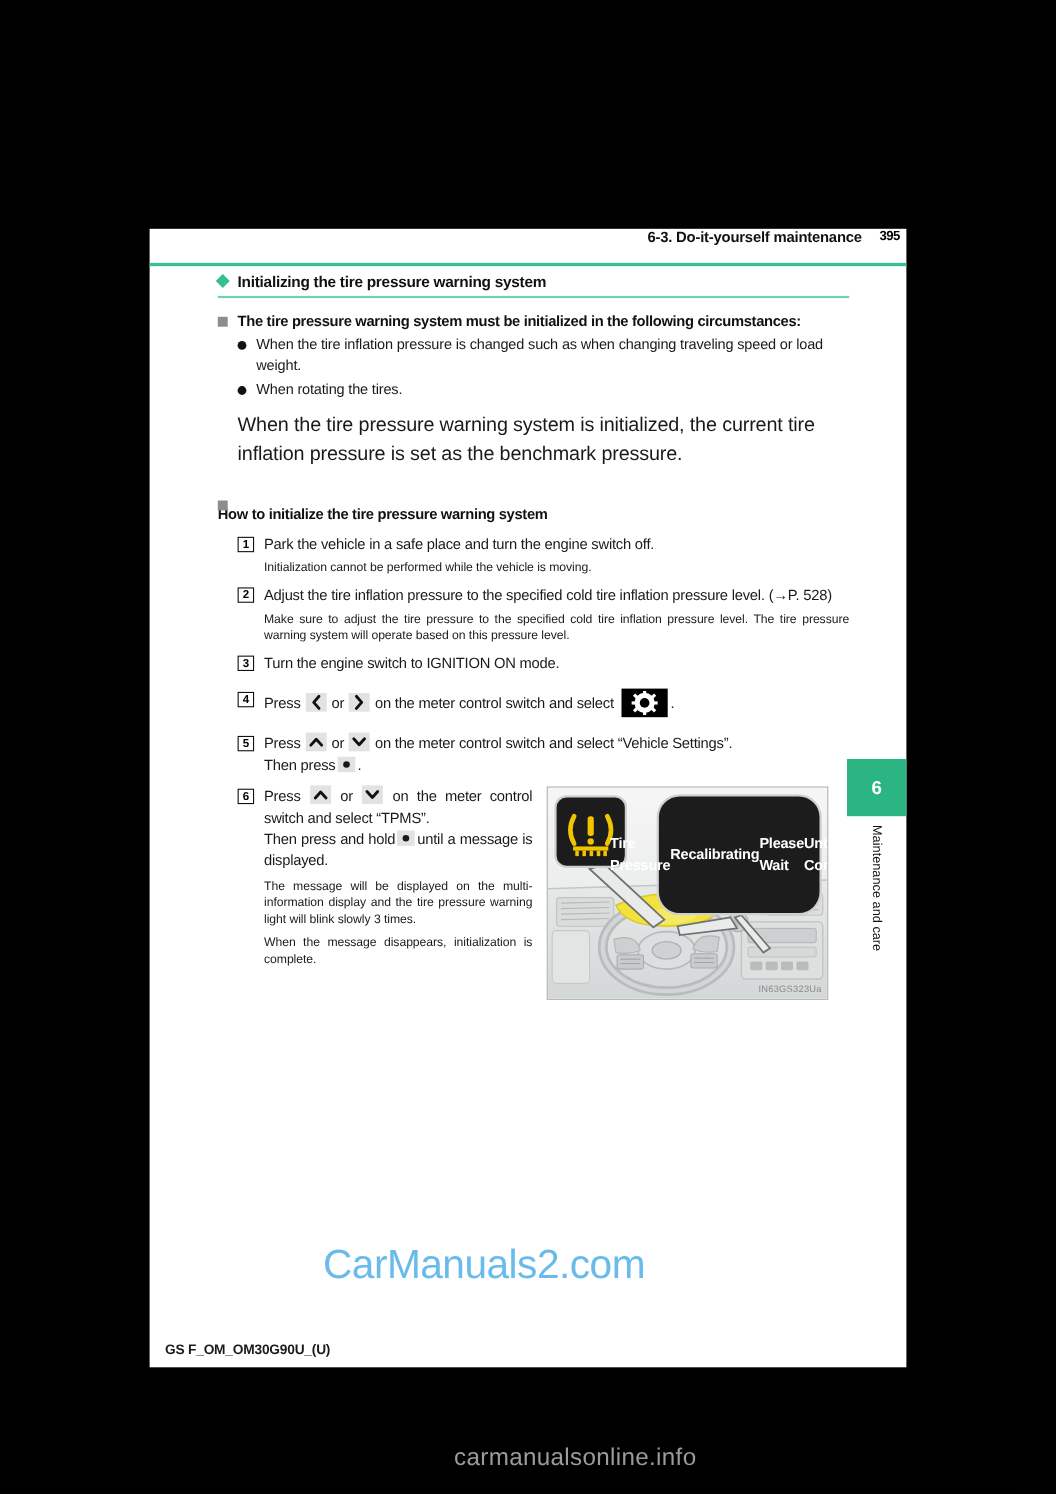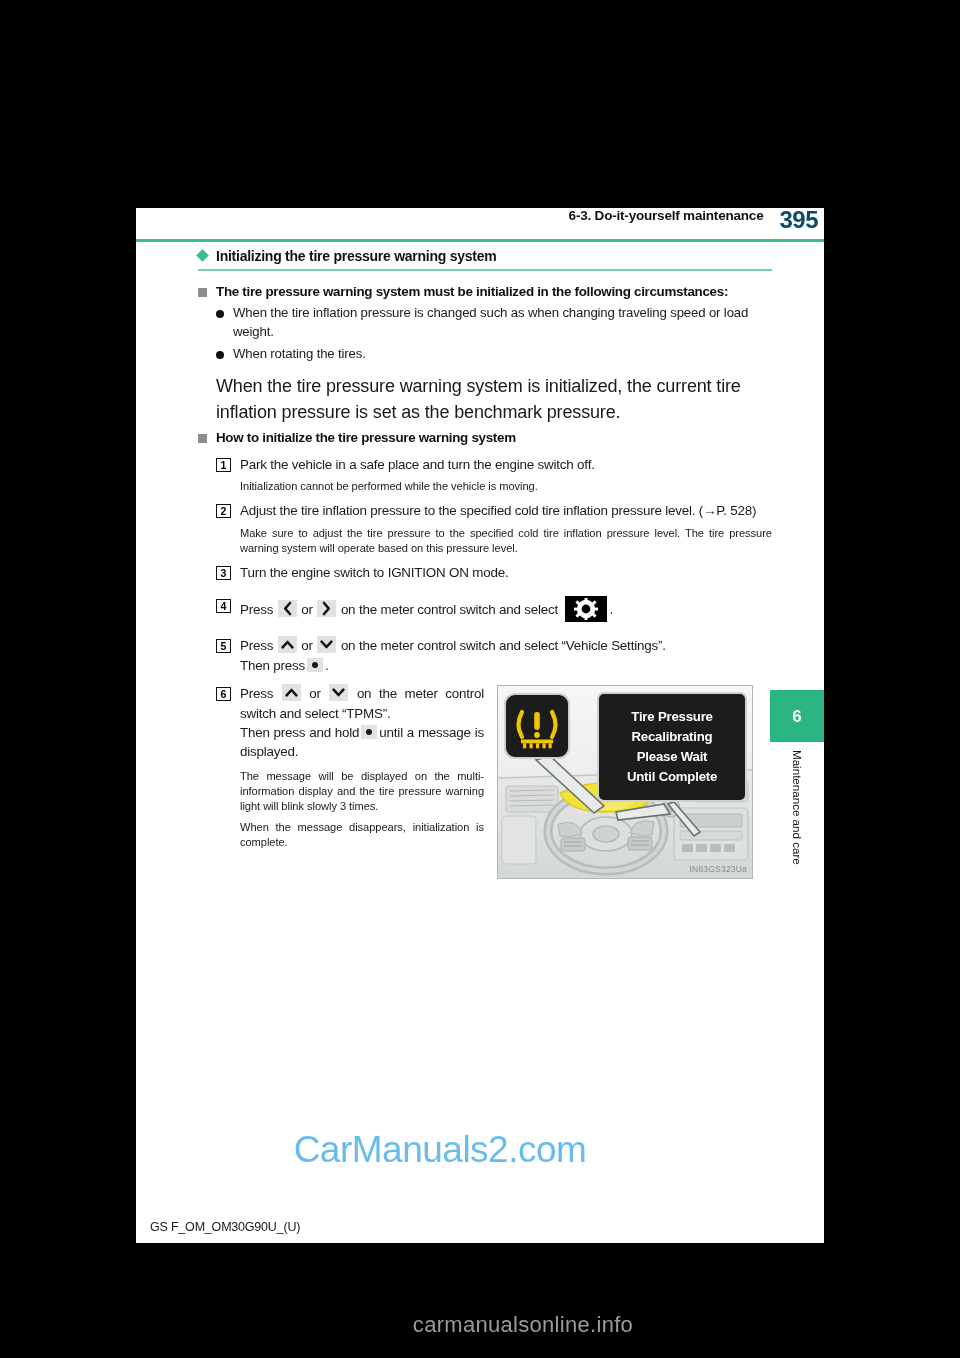--- a/index.html
+++ b/index.html
@@ -29,23 +29,23 @@
     padding-right: 6px;
   }
   .header-title {
     font-size: 13.5px;
     font-weight: 700;
     color: #111;
     letter-spacing: -0.2px;
     margin-bottom: 1px;
   }
   .header-pageno {
-    font-size: 24px;
+    font-size: 12px;
     font-weight: 800;
-    color: #0c4a6e;
+    color: #000000;
     margin-left: 16px;
     letter-spacing: -0.5px;
     line-height: 1;
   }
   .header-rule {
     position: absolute;
     left: 0; top: 31px;
     width: 100%; height: 3px;
     background: #3cbf8e;
   }
@@ -192,23 +192,23 @@
   }
   .tpms-box {
     position: absolute; left: 6px; top: 7px;
     width: 66px; height: 66px;
     background: #1c1c1c; border-radius: 11px;
     border: 2px solid #cfcfcf;
   }
   .msg-box {
     position: absolute; right: 5px; top: 6px;
     width: 150px; height: 110px;
-    background: #1c1c1c; border-radius: 7px;
+    background: #1c1c1c; border-radius: 21px;
     border: 2px solid #cfcfcf;
-    display: flex; flex-direction: column;
+    display: flex; flex-direction: row;
     align-items: center; justify-content: center;
     padding: 3px 0;
   }
   .msg-line {
     color: #ffffff;
     font-size: 13.2px;
     font-weight: 700;
     line-height: 1.52;
     letter-spacing: -0.2px;
     font-family: "Liberation Sans", sans-serif;
@@ -304,21 +304,21 @@
           <div class="rb"></div>
           <div class="rb-text">When the tire inflation pressure is changed such as when changing traveling speed or load weight.</div>
         </div>
         <div class="rb-row">
           <div class="rb"></div>
           <div class="rb-text">When rotating the tires.</div>
         </div>
         <div class="para">When the tire pressure warning system is initialized, the current tire inflation pressure is set as the benchmark pressure.</div>
       </div>
 
-      <div class="sub-row" style="margin-top:4px;">
+      <div class="sub-row" style="margin-top:25px;flex-direction:column;">
         <div class="sq"></div>
         <div class="sub-title">How to initialize the tire pressure warning system</div>
       </div>
 
       <div class="indent" style="margin-top:2px;">
 
         <div class="step-row">
           <div class="num-box">1</div>
           <div class="step-text">Park the vehicle in a safe place and turn the engine switch off.</div>
         </div>
@@ -524,21 +524,21 @@
               </div>
 
               <div class="fig-id">IN63GS323Ua</div>
             </div>
           </div>
 
         </div>
       </div>
     </div>
 
-    <div class="footer-code" style="left:14px;">GS F_OM_OM30G90U_(U)</div>
+    <div class="footer-code" style="left:14px;font-weight:bold;">GS F_OM_OM30G90U_(U)</div>
 
   </div>
 
   <div class="side-tab">
     <div class="side-tab-num">6</div>
   </div>
   <div class="side-tab-label">
     <span>Maintenance and care</span>
   </div>
 

